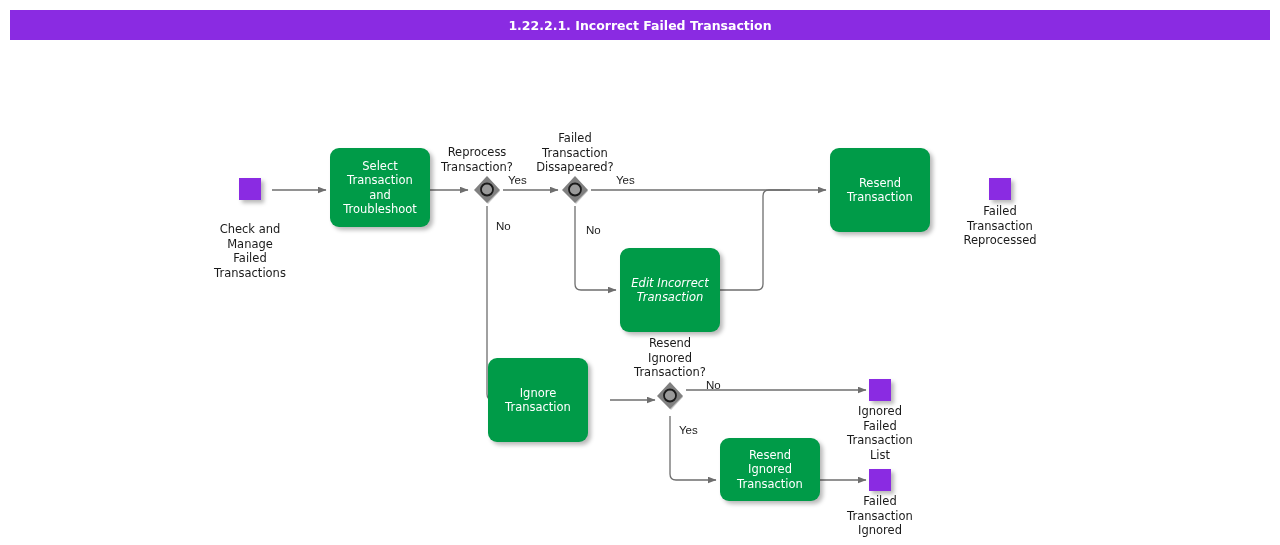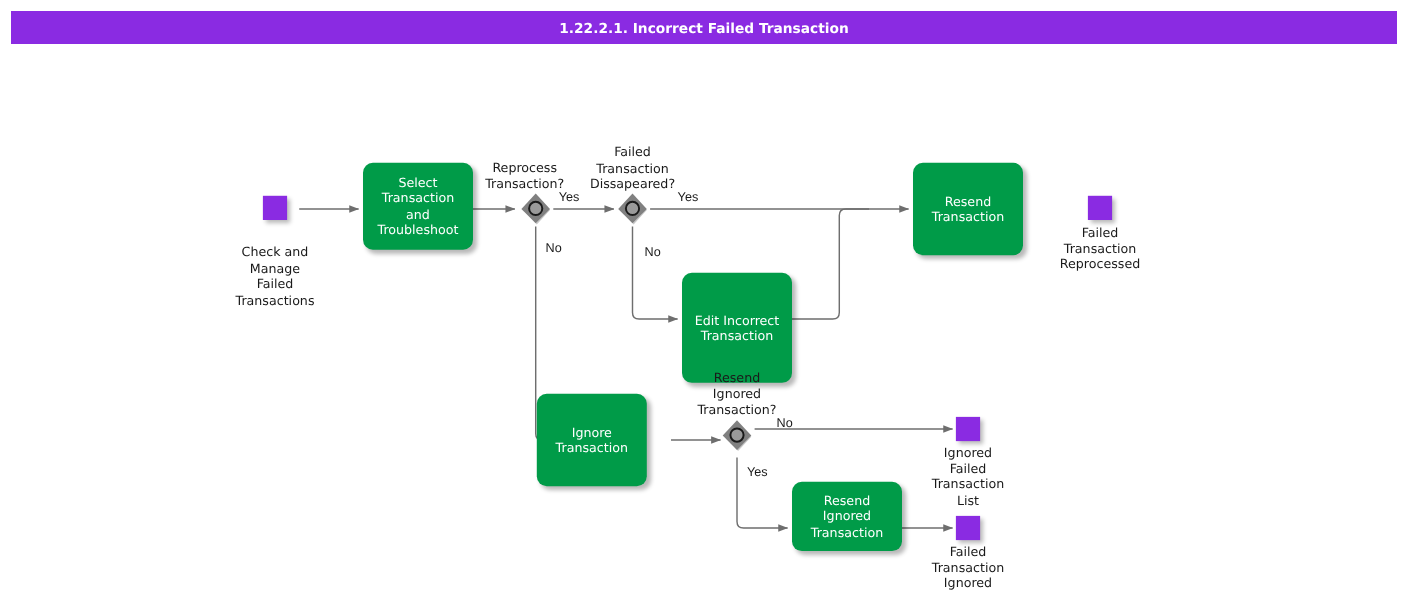--- a/index.html
+++ b/index.html
@@ -174,21 +174,21 @@
   <span class="proc-label">Select
 Transaction and
 Troubleshoot</span>
 </div>
 
 <div class="proc-node" style="left:830px; top:148px; width:100px; height:84px;">
   <span class="proc-label">Resend
 Transaction</span>
 </div>
 
-<div class="proc-node" style="left:620px; top:248px; width:100px; height:100px;">
+<div class="proc-node" style="left:620px; top:248px; width:100px; height:84px;font-style:italic;">
   <span class="proc-label">Edit Incorrect
 Transaction</span>
 </div>
 
 <div class="proc-node" style="left:488px; top:358px; width:100px; height:84px;">
   <span class="proc-label">Ignore
 Transaction</span>
 </div>
 
 <div class="proc-node" style="left:720px; top:438px; width:100px; height:63px;">

